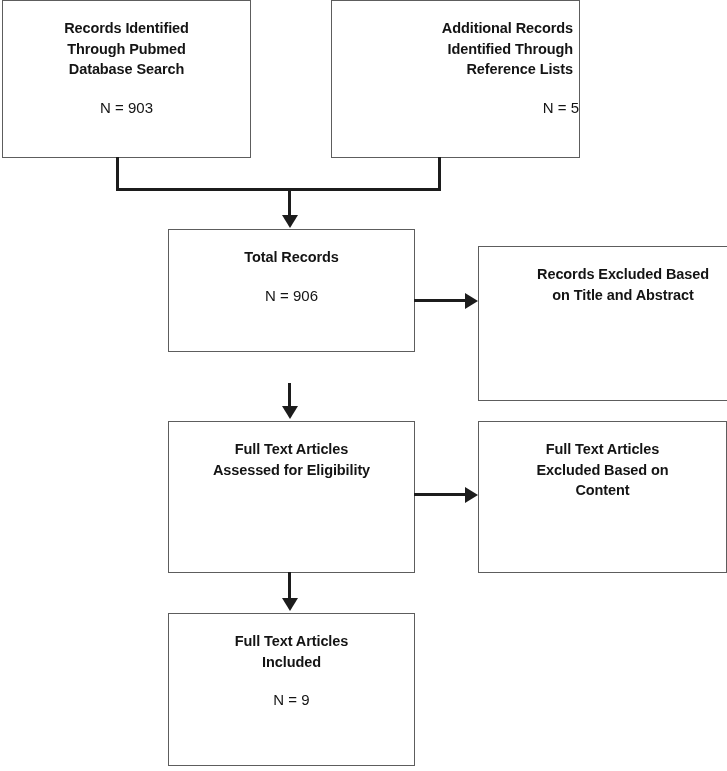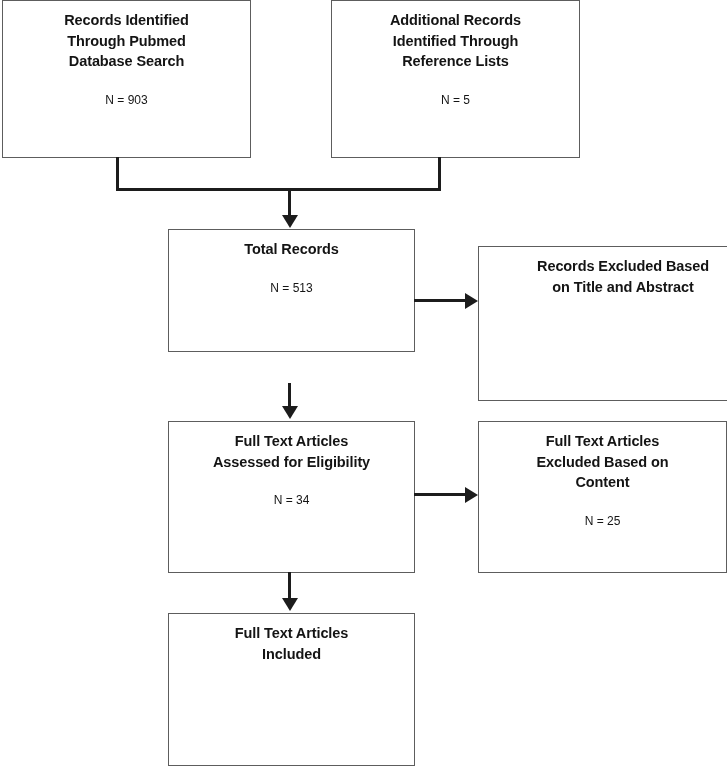--- a/index.html
+++ b/index.html
@@ -30,23 +30,24 @@
     padding-top: 9px;
   }
   .node-title {
     font-size: 14.5px;
     font-weight: bold;
     line-height: 20.5px;
     letter-spacing: -0.1px;
     color: #141414;
     white-space: pre-line;
     padding: 0 6px;
+    margin-top: 8px;
   }
   .node-count {
-    font-size: 12px;
+    font-size: 15px;
     font-weight: normal;
     line-height: 20px;
     color: #141414;
     margin-top: 18px;
   }
 
   
   .vline {
     position: absolute;
     width: 3px;
@@ -79,66 +80,65 @@
 
 <div id="canvas">
 
   <div class="node" style="left:2px; top:0px; width:249px; height:158px;">
     <div class="node-title">Records Identified
 Through Pubmed
 Database Search</div>
     <div class="node-count">N = 903</div>
   </div>
 
-  <div class="node" style="left:331px; top:0px; width:249px; height:158px;">
+  <div class="node" style="left:331px; top:0px; width:249px; height:158px;text-align:right;">
     <div class="node-title">Additional Records
 Identified Through
 Reference Lists</div>
     <div class="node-count">N = 5</div>
   </div>
 
   <div class="vline" style="left:116px; top:157px; height:34px;"></div>
   <div class="vline" style="left:438px; top:157px; height:34px;"></div>
   <div class="hline" style="left:116px; top:188px; width:325px;"></div>
   <div class="vline" style="left:288px; top:188px; height:29px;"></div>
   <div class="arrow-down" style="left:281.5px; top:215px;"></div>
 
   <div class="node" style="left:168px; top:229px; width:247px; height:123px;">
     <div class="node-title">Total Records</div>
-    <div class="node-count">N = 513</div>
+    <div class="node-count">N = 906</div>
   </div>
 
   <div class="node" style="left:478px; top:246px; width:290px; height:155px;">
     <div class="node-title">Records Excluded Based
 on Title and Abstract</div>
   </div>
 
   <div class="hline" style="left:414px; top:299px; width:53px;"></div>
   <div class="arrow-right" style="left:465px; top:292.5px;"></div>
 
   <div class="vline" style="left:288px; top:383px; height:25px;"></div>
   <div class="arrow-down" style="left:281.5px; top:406px;"></div>
 
   <div class="node" style="left:168px; top:421px; width:247px; height:152px;">
     <div class="node-title">Full Text Articles
 Assessed for Eligibility</div>
-    <div class="node-count">N = 34</div>
   </div>
 
   <div class="node" style="left:478px; top:421px; width:249px; height:152px;">
     <div class="node-title">Full Text Articles
 Excluded Based on
 Content</div>
-    <div class="node-count">N = 25</div>
   </div>
 
   <div class="hline" style="left:414px; top:493px; width:53px;"></div>
   <div class="arrow-right" style="left:465px; top:486.5px;"></div>
 
   <div class="vline" style="left:288px; top:572px; height:27px;"></div>
   <div class="arrow-down" style="left:281.5px; top:598px;"></div>
 
   <div class="node" style="left:168px; top:613px; width:247px; height:153px;">
     <div class="node-title">Full Text Articles
 Included</div>
+    <div class="node-count">N = 9</div>
   </div>
 
 </div>
 
 </body></html>

